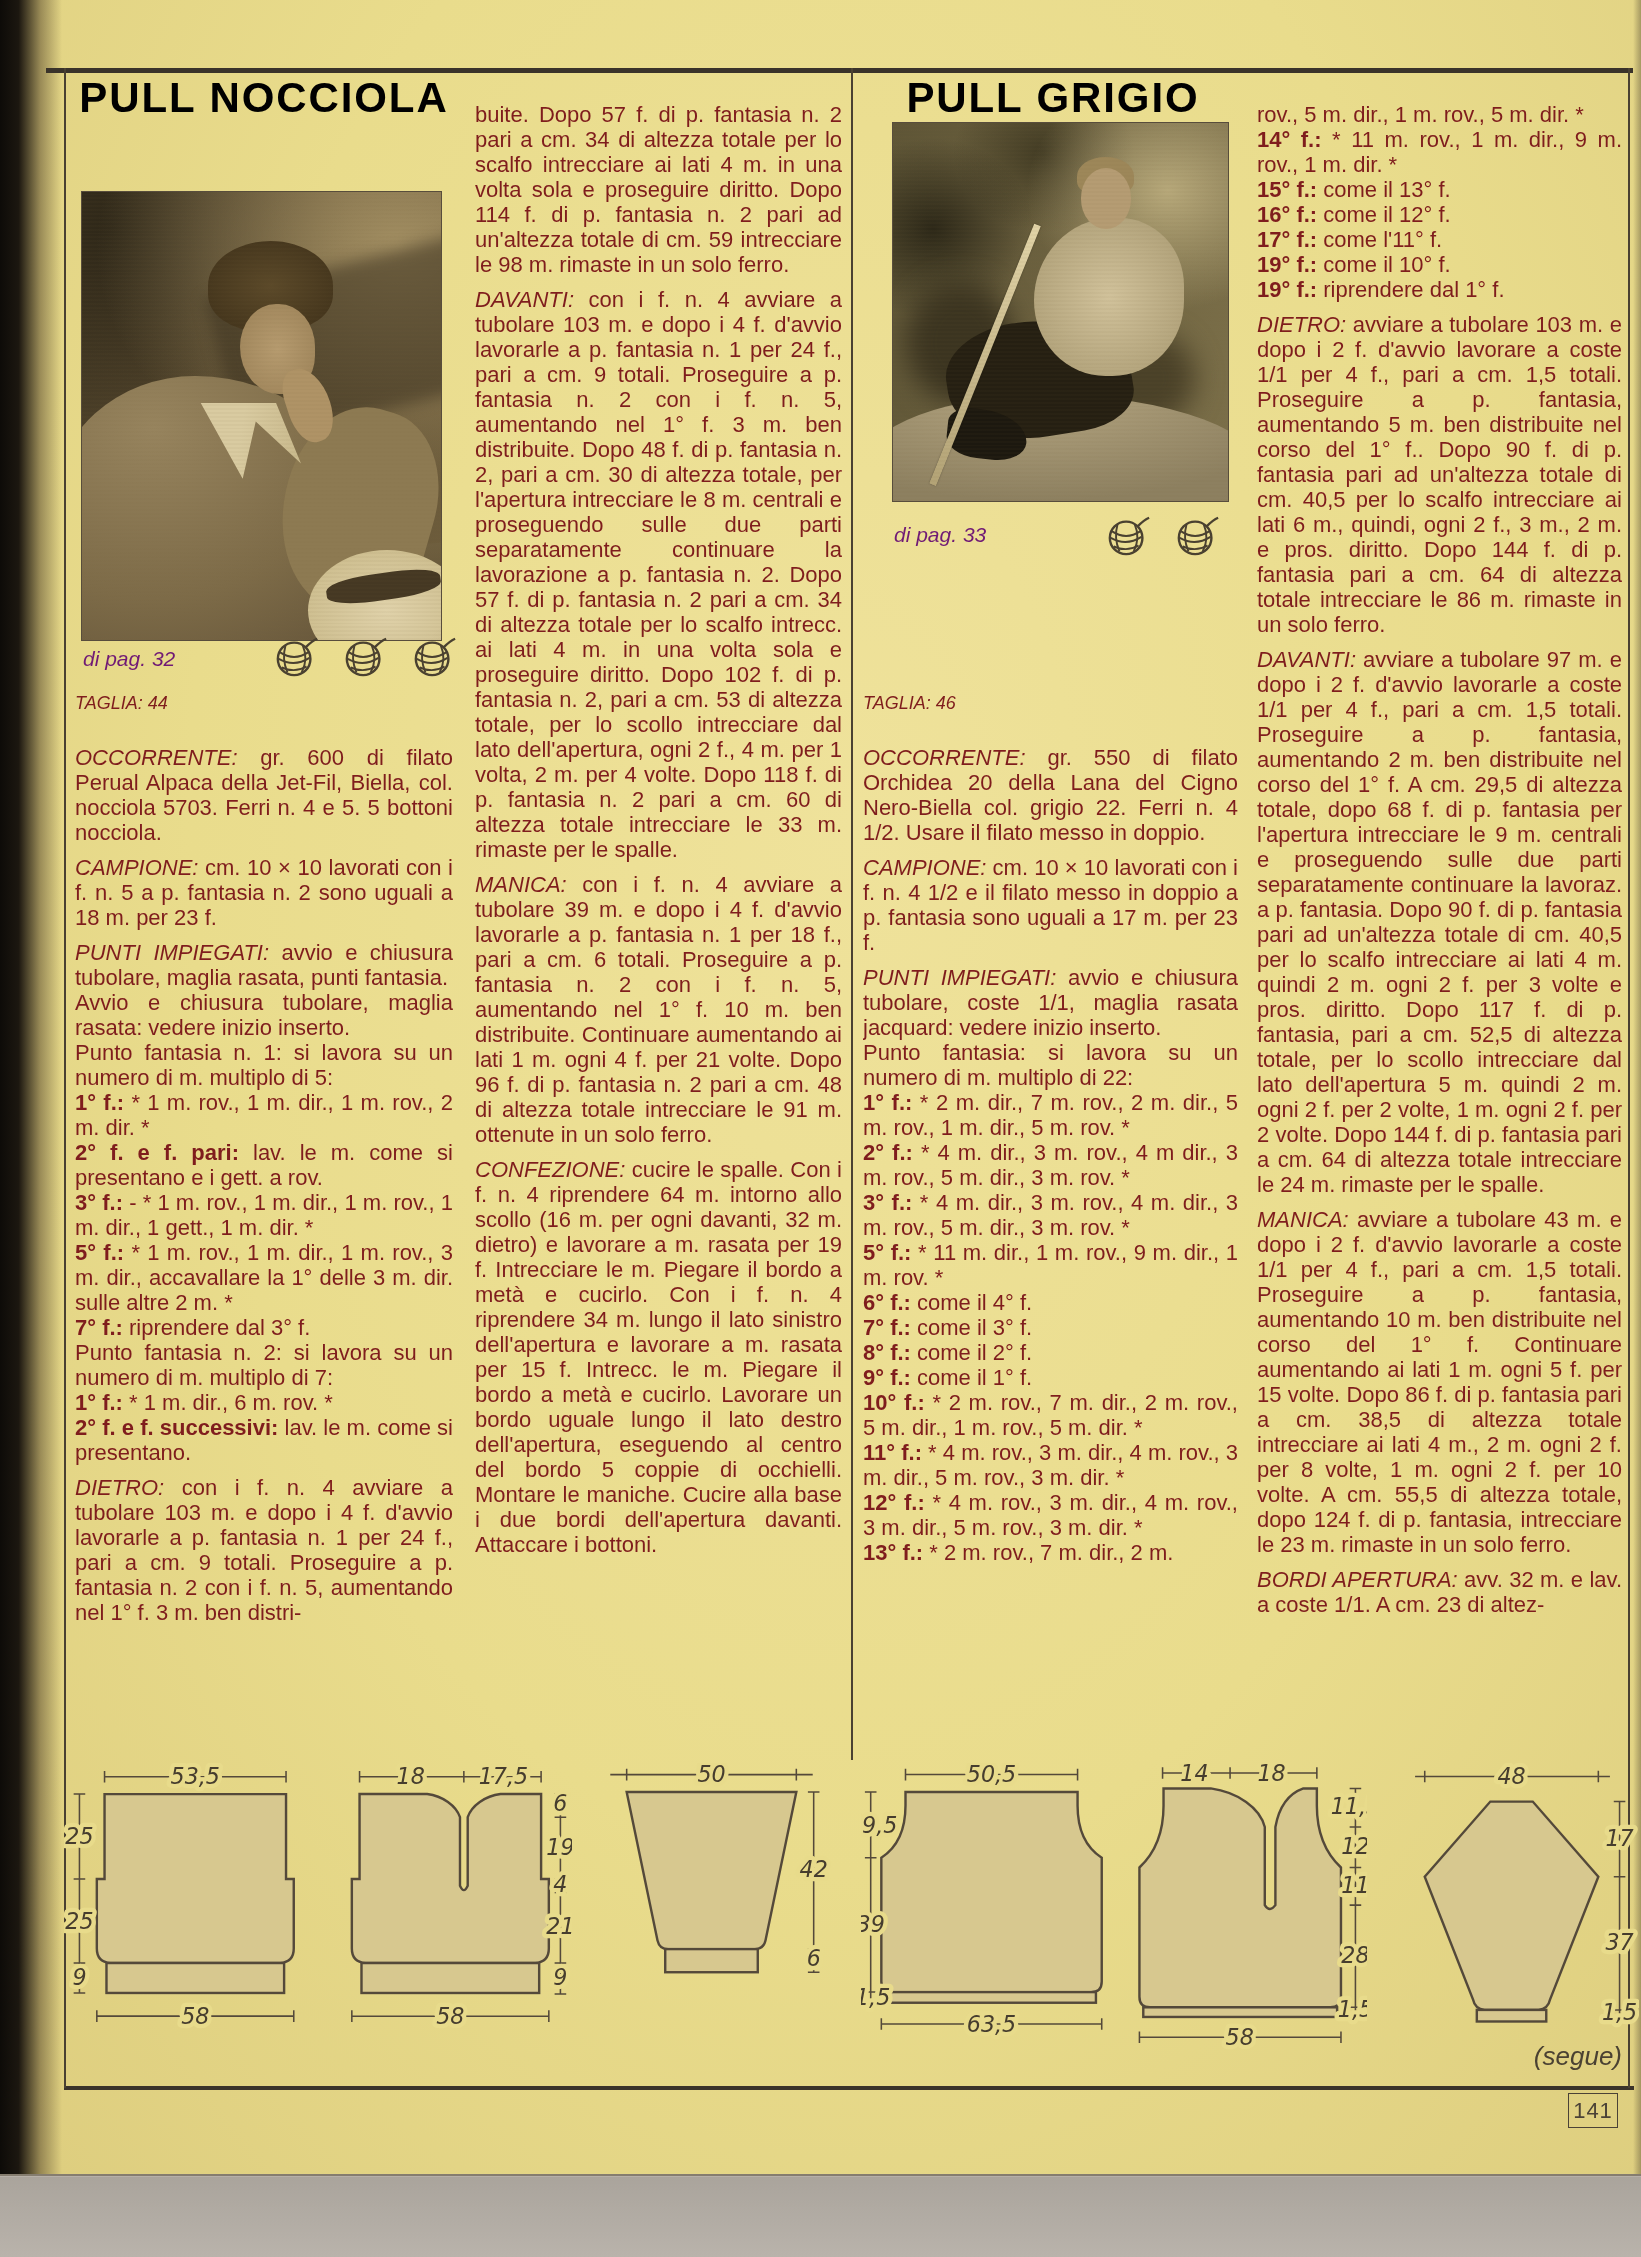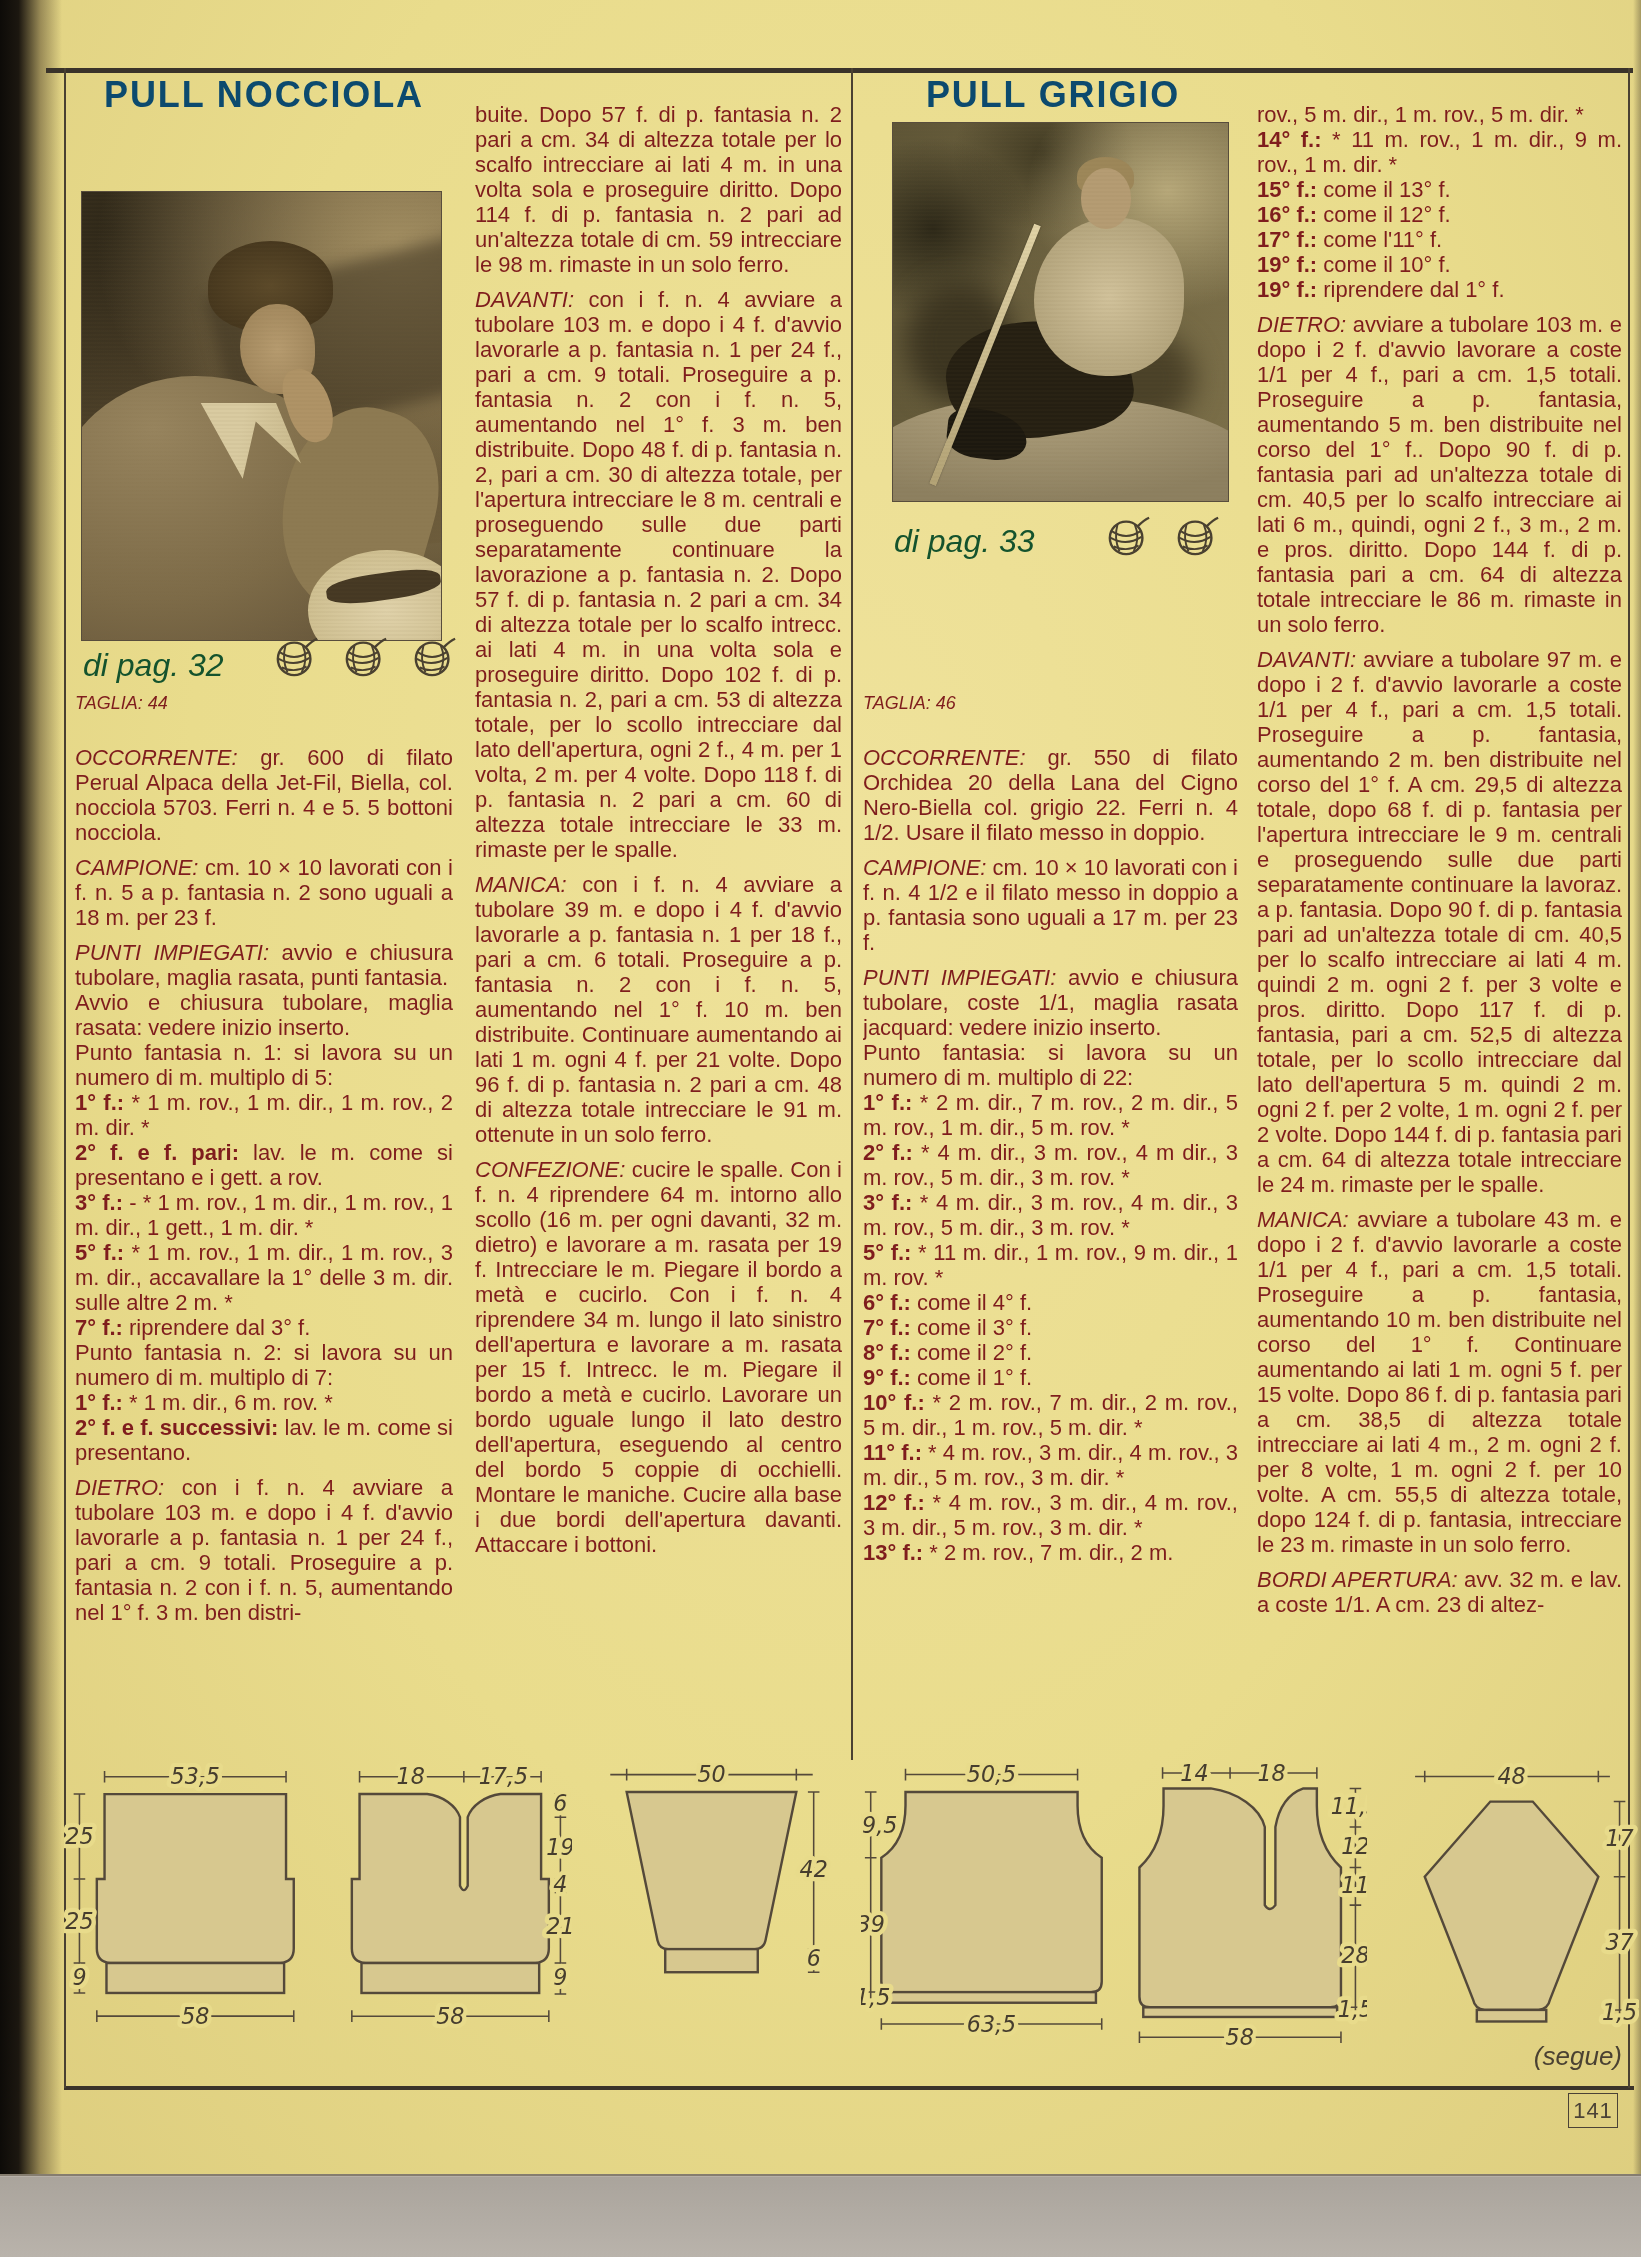--- a/index.html
+++ b/index.html
@@ -23,22 +23,22 @@
   }
   .rule{position:absolute;background:#3a332a;}
   #rule-top{left:46px;top:68px;width:1587px;height:4.8px;}
   #rule-bottom{left:64px;top:2086px;width:1570px;height:3.9px;}
   .vline{position:absolute;width:1.9px;background:#4a4132;}
   #vl-left{left:64px;top:68px;height:2020px;}
   #vl-right{left:1628px;top:68px;height:2020px;}
   #vl-mid{left:851px;top:68px;height:1692px;}
 
   .title{
-    position:absolute;font-weight:bold;font-size:36px;line-height:1;
-    letter-spacing:1.9px;color:#0c4a6e;text-align:center;white-space:nowrap;
+    position:absolute;font-weight:bold;font-size:42px;line-height:1;
+    letter-spacing:1.9px;color:#000000;text-align:center;white-space:nowrap;
   }
   #title-nocciola{left:75px;top:77px;width:378px;}
   #title-grigio{left:859px;top:77px;width:388px;}
 
   .photo{position:absolute;border:1.9px solid #584d3c;overflow:hidden;background:#6b5c40;}
   #photo1{left:81px;top:191px;width:359px;height:448px;}
   #photo2{left:892px;top:122px;width:335px;height:378px;}
   .photo div{position:absolute;}
   .photo::after{
     content:"";position:absolute;inset:0;
@@ -89,21 +89,21 @@
   .p2-boot{left:16%;bottom:11%;width:24%;height:13%;background:#1c180f;
       border-radius:30% 60% 40% 40%;transform:rotate(6deg);}
   .p2-sweater{left:42%;top:25%;width:45%;height:42%;
       background:radial-gradient(#d1c29b,#a99a72);border-radius:55% 45% 50% 50%;}
   .p2-head{left:56%;top:12%;width:15%;height:16%;background:#b59c73;border-radius:50%;}
   .p2-hair{left:55%;top:9%;width:17%;height:10%;background:#9d8759;border-radius:50% 50% 35% 35%;}
   .p2-stick{left:42%;top:27%;width:6.8px;height:74%;
       background:linear-gradient(#e2d4a8,#b3a376);transform:rotate(22deg);
       transform-origin:top center;box-shadow:0 0 1.9px rgba(0,0,0,.35);}
 
-  .source{position:absolute;font-style:italic;font-size:32px;color:#14532d;}
+  .source{position:absolute;font-style:italic;font-size:21px;color:#701a75;}
   #src1{left:83px;top:647px;}
   #src2{left:894px;top:523px;}
   .balls{position:absolute;display:flex;gap:23px;}
   #balls1{left:274px;top:633px;}
   #balls2{left:1106px;top:512px;}
   .ball{width:46px;height:46px;display:inline-block;}
 
   .col{
     position:absolute;color:#7f1d1d;font-size:22px;line-height:25px;
     text-align:justify;overflow:hidden;

